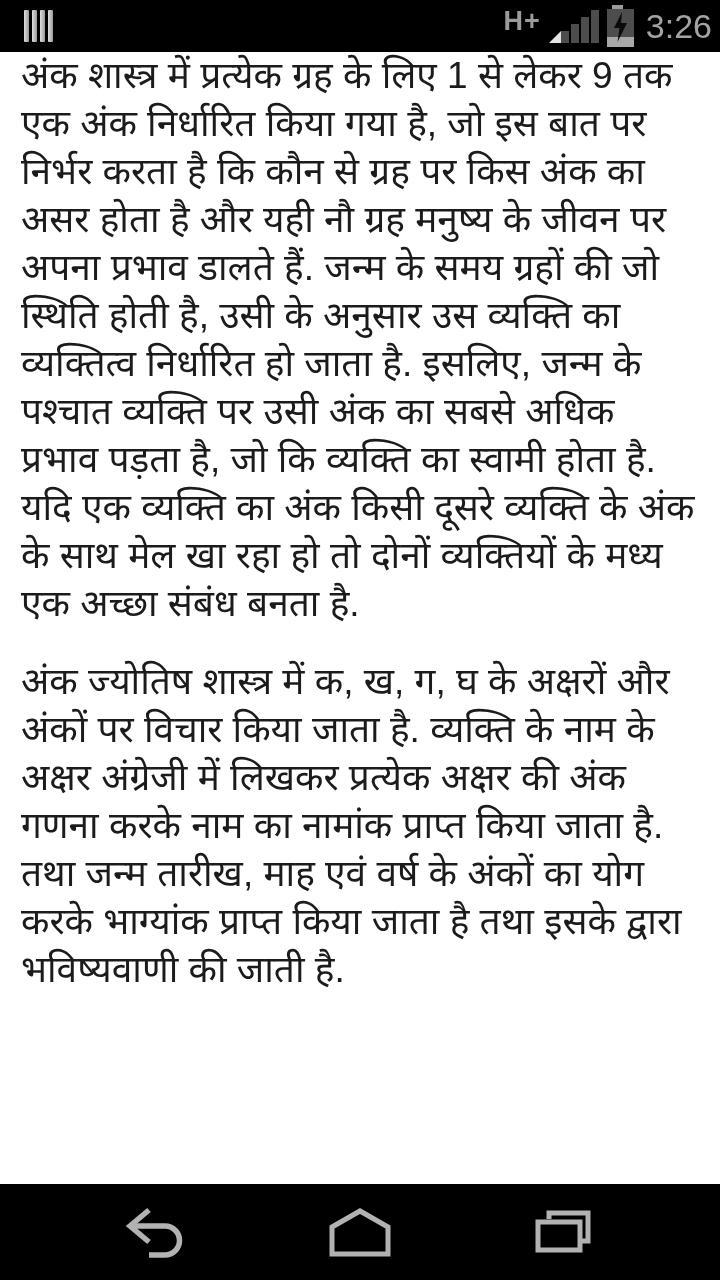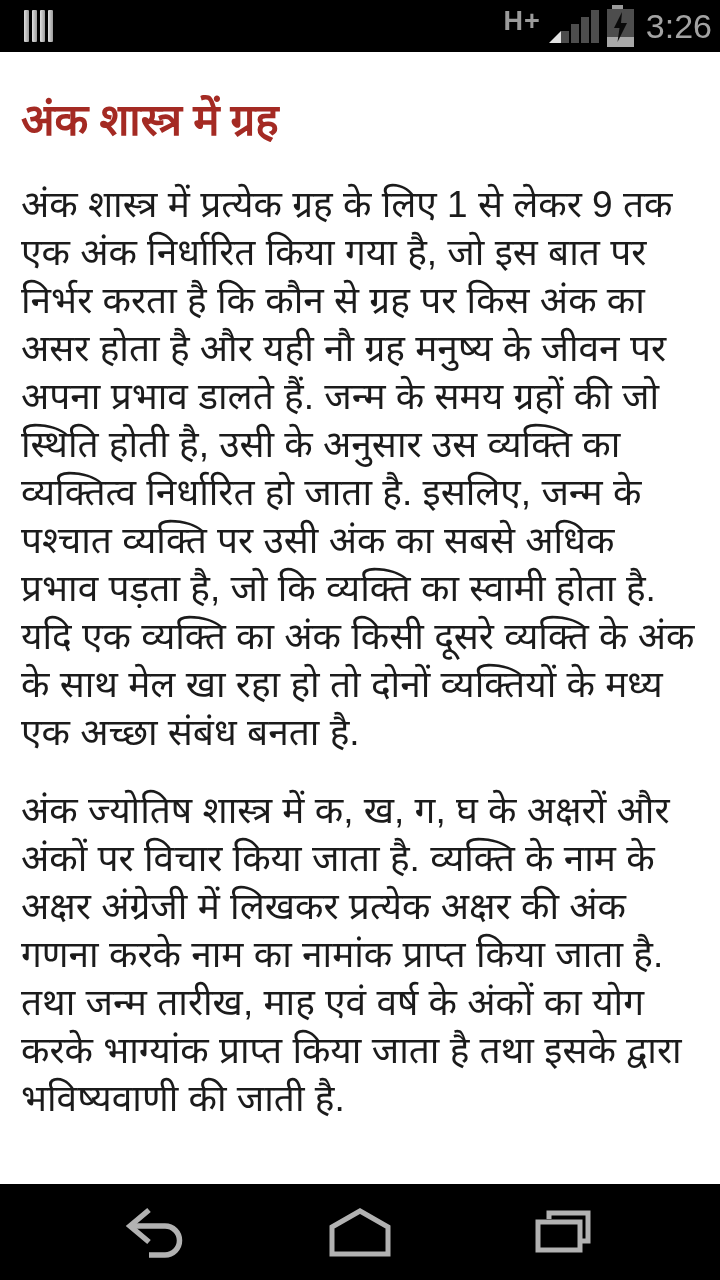--- a/index.html
+++ b/index.html
@@ -102,21 +102,20 @@
           </span>
         <svg width="21" height="32" viewBox="0 0 21 32">
           <path d="M12 1 L4 17 H9.5 L7.5 31 L17 12 H11 Z" fill="#0a0a0a"></path>
         </svg>
       </span>
       <span class="clock-label">3:26</span>
     </div>
   </header>
 
   <main class="content">
-    <h1 class="page-title">अंक शास्त्र में ग्रह</h1>
     <p>अंक शास्त्र में प्रत्येक ग्रह के लिए 1 से लेकर 9 तक एक अंक निर्धारित किया गया है, जो इस बात पर निर्भर करता है कि कौन से ग्रह पर किस अंक का असर होता है और यही नौ ग्रह मनुष्य के जीवन पर अपना प्रभाव डालते हैं. जन्म के समय ग्रहों की जो स्थिति होती है, उसी के अनुसार उस व्यक्ति का व्यक्तित्व निर्धारित हो जाता है. इसलिए, जन्म के पश्चात व्यक्ति पर उसी अंक का सबसे अधिक प्रभाव पड़ता है, जो कि व्यक्ति का स्वामी होता है. यदि एक व्यक्ति का अंक किसी दूसरे व्यक्ति के अंक के साथ मेल खा रहा हो तो दोनों व्यक्तियों के मध्य एक अच्छा संबंध बनता है.</p>
     <p>अंक ज्योतिष शास्त्र में क, ख, ग, घ के अक्षरों और अंकों पर विचार किया जाता है. व्यक्ति के नाम के अक्षर अंग्रेजी में लिखकर प्रत्येक अक्षर की अंक गणना करके नाम का नामांक प्राप्त किया जाता है. तथा जन्म तारीख, माह एवं वर्ष के अंकों का योग करके भाग्यांक प्राप्त किया जाता है तथा इसके द्वारा भविष्यवाणी की जाती है.</p>
   </main>
 
   <nav class="nav-bar">
     <button class="nav-btn">
       <svg width="72" height="56" viewBox="0 0 72 56">
         <g fill="none" stroke="#b2b2b2" stroke-width="5.5" stroke-linecap="butt" stroke-linejoin="miter">
           <path d="M27 6 L8 22 L27 38"></path>
           <path d="M8 22 H43 A14.5 14.5 0 0 1 43 51 H27"></path>

